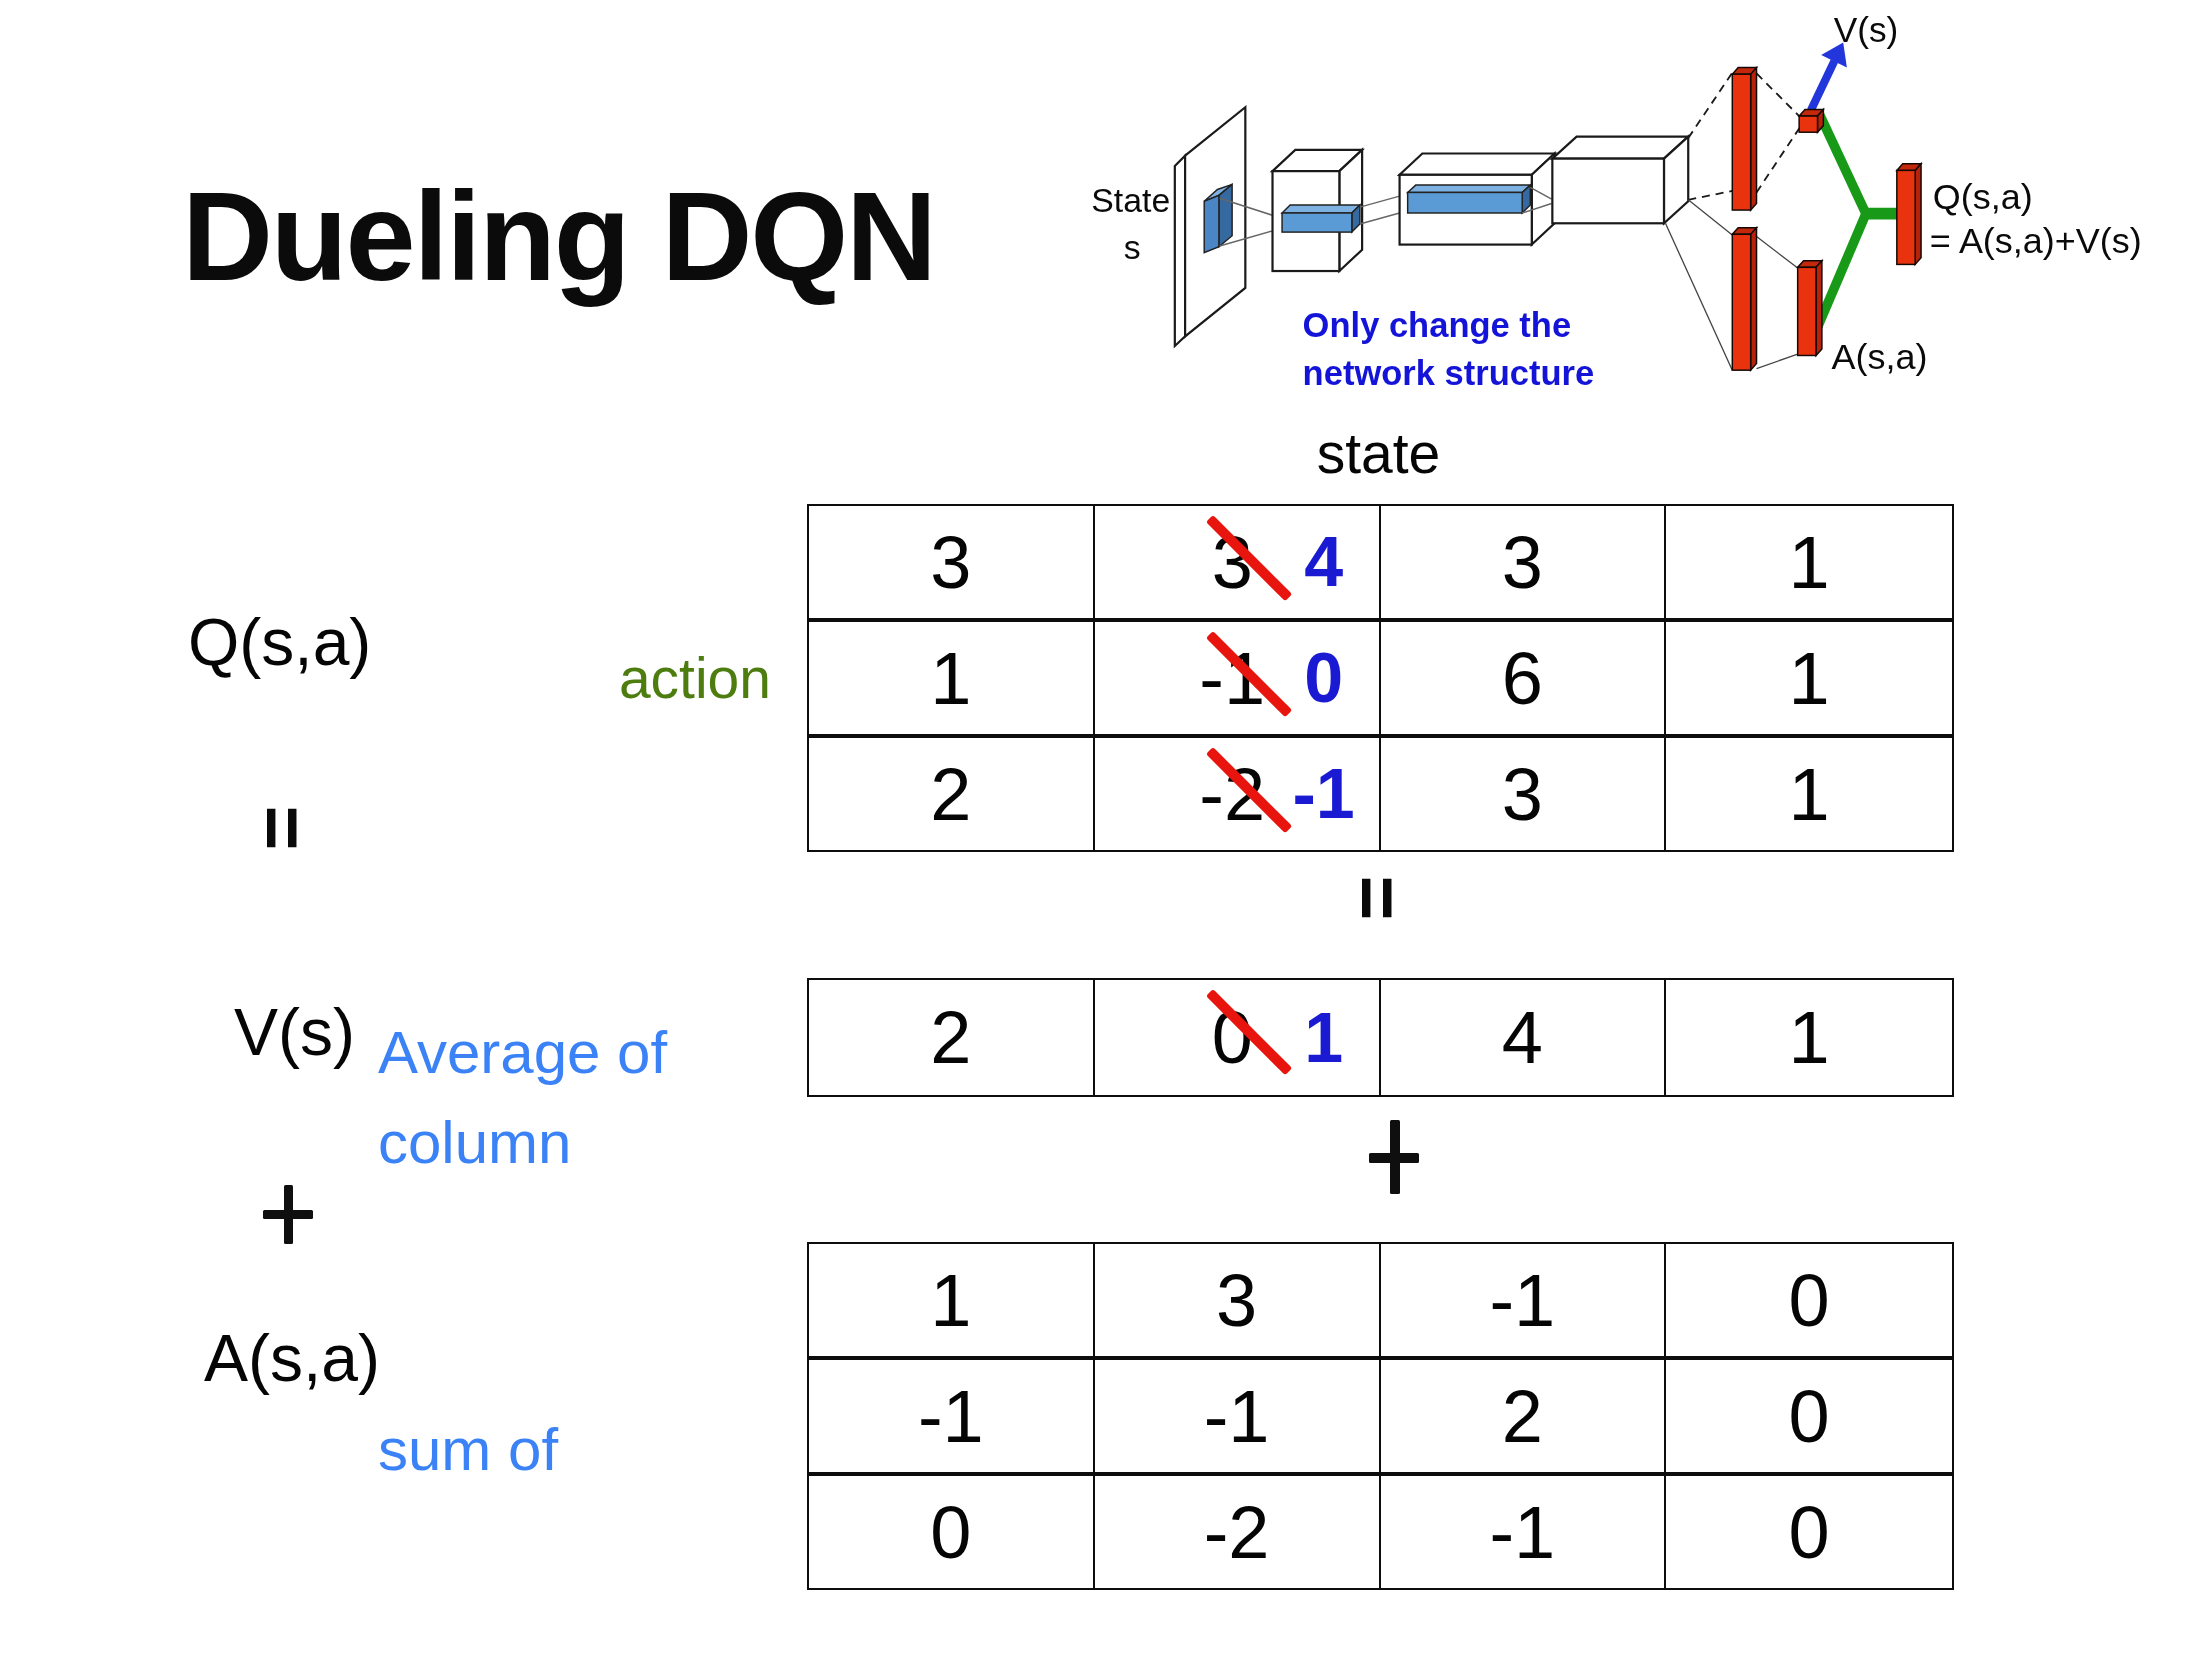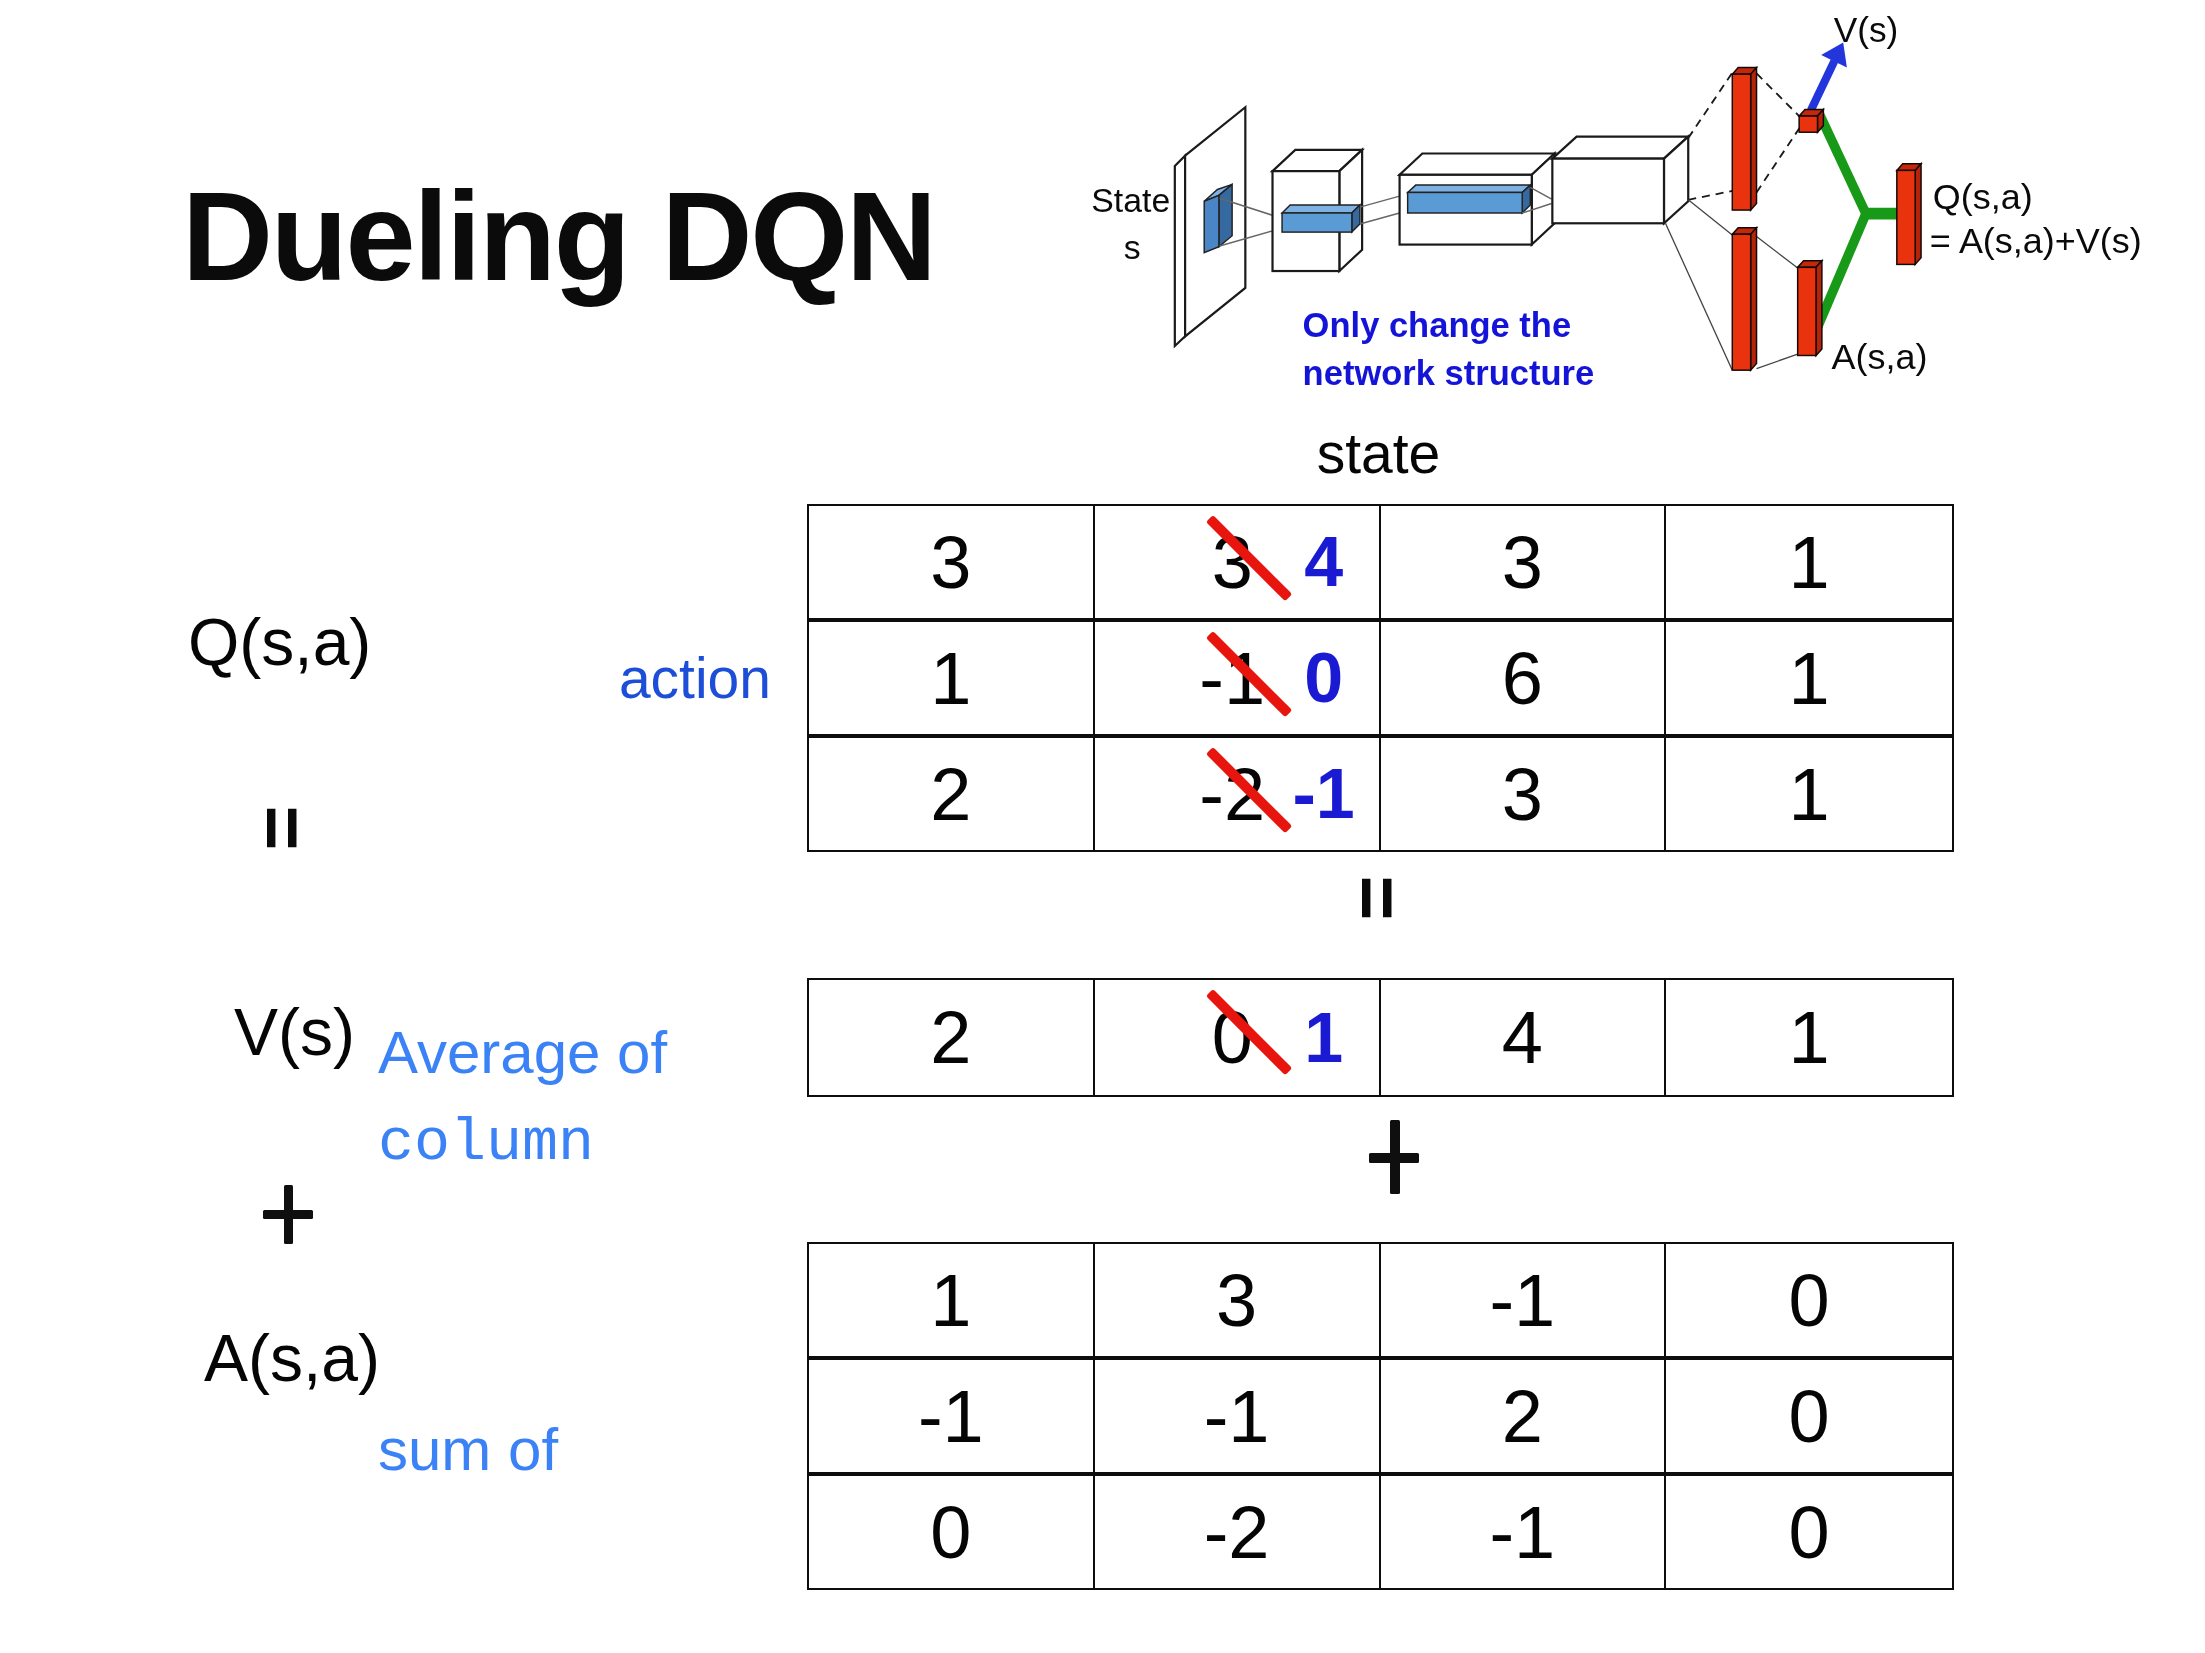--- a/index.html
+++ b/index.html
@@ -7,21 +7,21 @@
     position:relative; width:2205px; height:1654px; background:#ffffff;
     font-family:"Liberation Sans", sans-serif; color:#000; overflow:hidden;
   }
   .abs { position:absolute; }
   .page-title {
     left:182px; top:171px; font-size:126px; line-height:1.05; letter-spacing:-2.2px;
     color:#0b0b0b; font-weight:700; white-space:nowrap;
   }
   
   .state-header { left:807px; top:420px; width:1143px; text-align:center; font-size:57px; color:#050505; }
-  .action-label { left:550px; top:645px; width:221px; text-align:right; font-size:57px; color:#1d4ed8; }
+  .action-label { left:550px; top:645px; width:221px; text-align:right; font-size:57px; color:#4d7c0f; }
   .side-label   { font-size:66px; color:#050505; white-space:nowrap; }
   .blue-note    { font-size:60px; color:#3b82f6; white-space:nowrap; line-height:1; }
 
   .grid {
     position:absolute; left:807px; width:1143px;
     display:grid; grid-template-columns:repeat(4,1fr);
     border:2.9px solid #0d0d0d; background:#fff; box-sizing:content-box;
   }
   .grid .cell {
     position:relative; display:flex; align-items:center; justify-content:center;
@@ -172,21 +172,21 @@
     <text x="1772" y="524" font-size="47" font-weight="bold" fill="#1414d8">network structure</text>
   </svg>
 
   <div class="abs state-header">state</div>
   <div class="abs action-label">action</div>
   <div class="abs side-label" style="left:188px;top:604px;">Q(s,a)</div>
   <div class="abs side-label" style="left:234px;top:994px;">V(s)</div>
   <div class="abs side-label" style="left:204px;top:1320px;">A(s,a)</div>
 
   <div class="abs blue-note" style="left:378px;top:1023px;">Average of</div>
-  <div class="abs blue-note" style="left:378px;top:1113px;font-family:Liberation Mono, monospace;">column</div>
+  <div class="abs blue-note" style="left:378px;top:1113px;">column</div>
   <div class="abs blue-note" style="left:378px;top:1420px;text-align:right;">sum of</div>
 
   <div class="abs" style="left:224px;top:769px;">
     <div class="vert-eq">=</div>
   </div>
   <div class="abs" style="left:1319px;top:839px;">
     <div class="vert-eq">=</div>
   </div>
 
   <div class="abs" style="left:250px;top:1176px;width:81px;height:81px;" aria-label="+">

